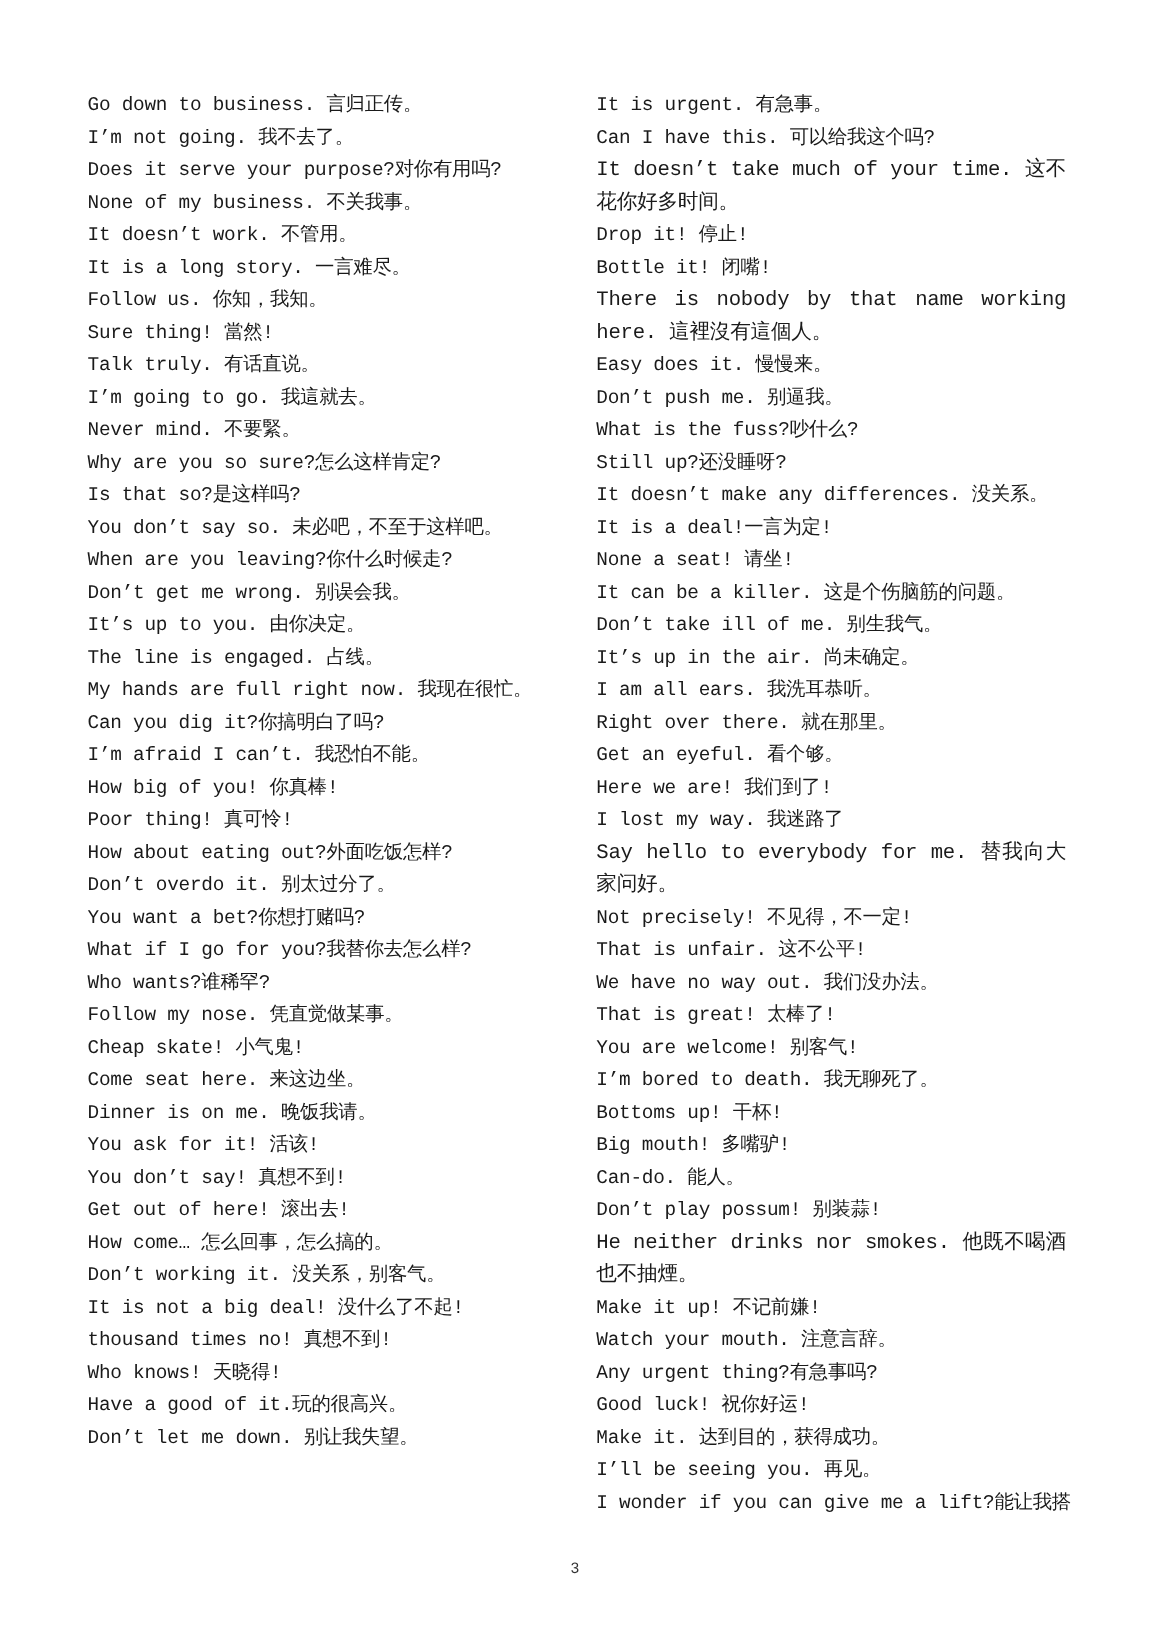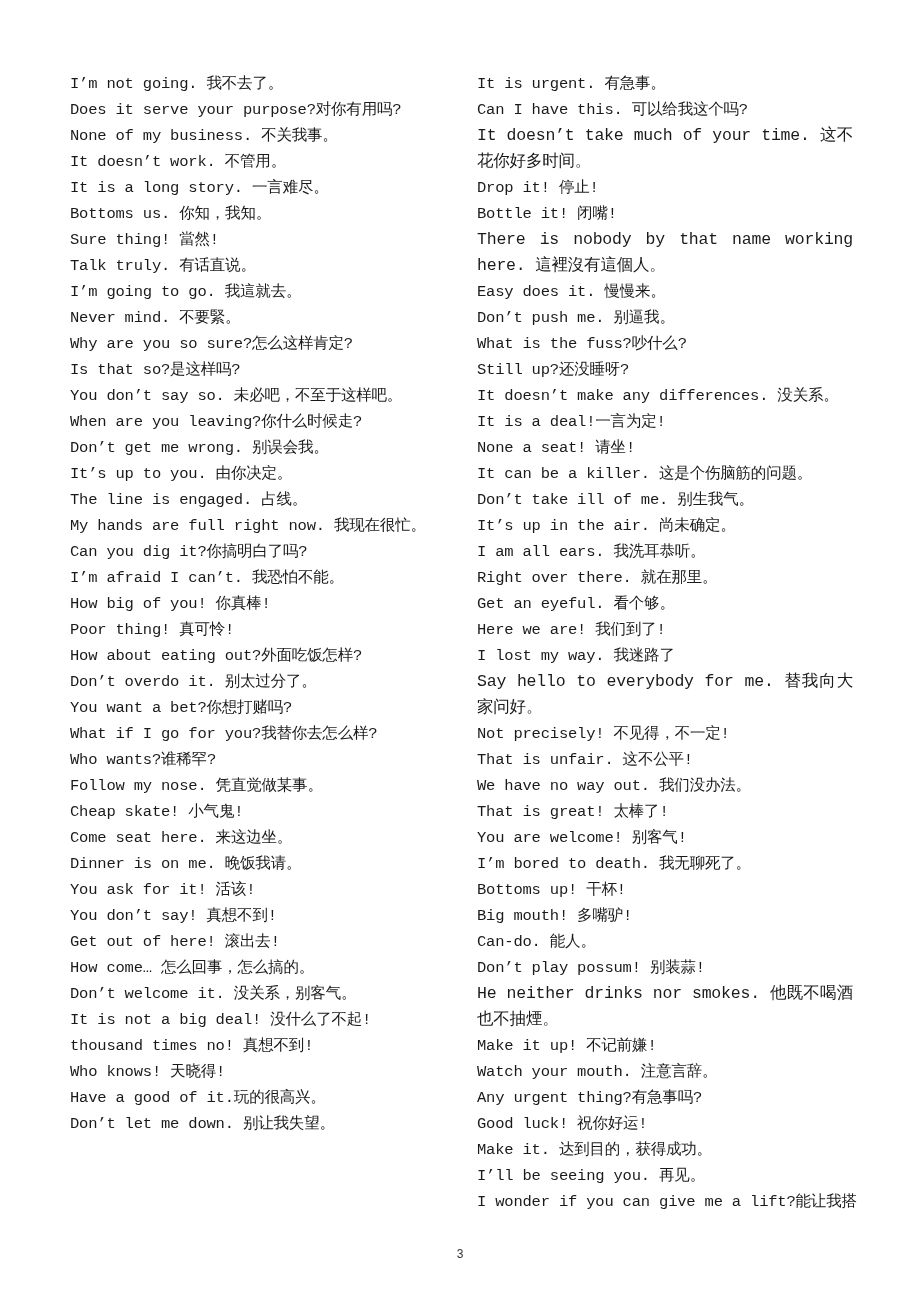--- a/index.html
+++ b/index.html
@@ -27,26 +27,27 @@
   .footer {
     position: absolute; left: 0; top: 1247px; width: 920px; text-align: center;
     font-family: "Liberation Sans", sans-serif; font-size: 12px; color: #333;
   }
 </style>
 </head>
 <body>
 
 <div class="page">
   <div class="col col-left" id="left-col">
+      <div class="line">Go down to business. 言归正传。</div>
       <div class="line">I’m not going. 我不去了。</div>
       <div class="line">Does it serve your purpose?对你有用吗?</div>
       <div class="line">None of my business. 不关我事。</div>
       <div class="line">It doesn’t work. 不管用。</div>
       <div class="line">It is a long story. 一言难尽。</div>
-      <div class="line">Bottoms us. 你知，我知。</div>
+      <div class="line">Follow us. 你知，我知。</div>
       <div class="line">Sure thing! 當然!</div>
       <div class="line">Talk truly. 有话直说。</div>
       <div class="line">I’m going to go. 我這就去。</div>
       <div class="line">Never mind. 不要緊。</div>
       <div class="line">Why are you so sure?怎么这样肯定?</div>
       <div class="line">Is that so?是这样吗?</div>
       <div class="line">You don’t say so. 未必吧，不至于这样吧。</div>
       <div class="line">When are you leaving?你什么时候走?</div>
       <div class="line">Don’t get me wrong. 别误会我。</div>
       <div class="line">It’s up to you. 由你决定。</div>
@@ -62,21 +63,21 @@
       <div class="line">What if I go for you?我替你去怎么样?</div>
       <div class="line">Who wants?谁稀罕?</div>
       <div class="line">Follow my nose. 凭直觉做某事。</div>
       <div class="line">Cheap skate! 小气鬼!</div>
       <div class="line">Come seat here. 来这边坐。</div>
       <div class="line">Dinner is on me. 晚饭我请。</div>
       <div class="line">You ask for it! 活该!</div>
       <div class="line">You don’t say! 真想不到!</div>
       <div class="line">Get out of here! 滚出去!</div>
       <div class="line">How come… 怎么回事，怎么搞的。</div>
-      <div class="line">Don’t welcome it. 没关系，别客气。</div>
+      <div class="line">Don’t working it. 没关系，别客气。</div>
       <div class="line">It is not a big deal! 没什么了不起!</div>
       <div class="line">thousand times no! 真想不到!</div>
       <div class="line">Who knows! 天晓得!</div>
       <div class="line">Have a good of it.玩的很高兴。</div>
       <div class="line">Don’t let me down. 别让我失望。</div>
     </div>
   <div class="col col-right" id="right-col">
       <div class="line">It is urgent. 有急事。</div>
       <div class="line">Can I have this. 可以给我这个吗?</div>
       <div class="line wrap">It doesn’t take much of your time. 这不花你好多时间。</div>

